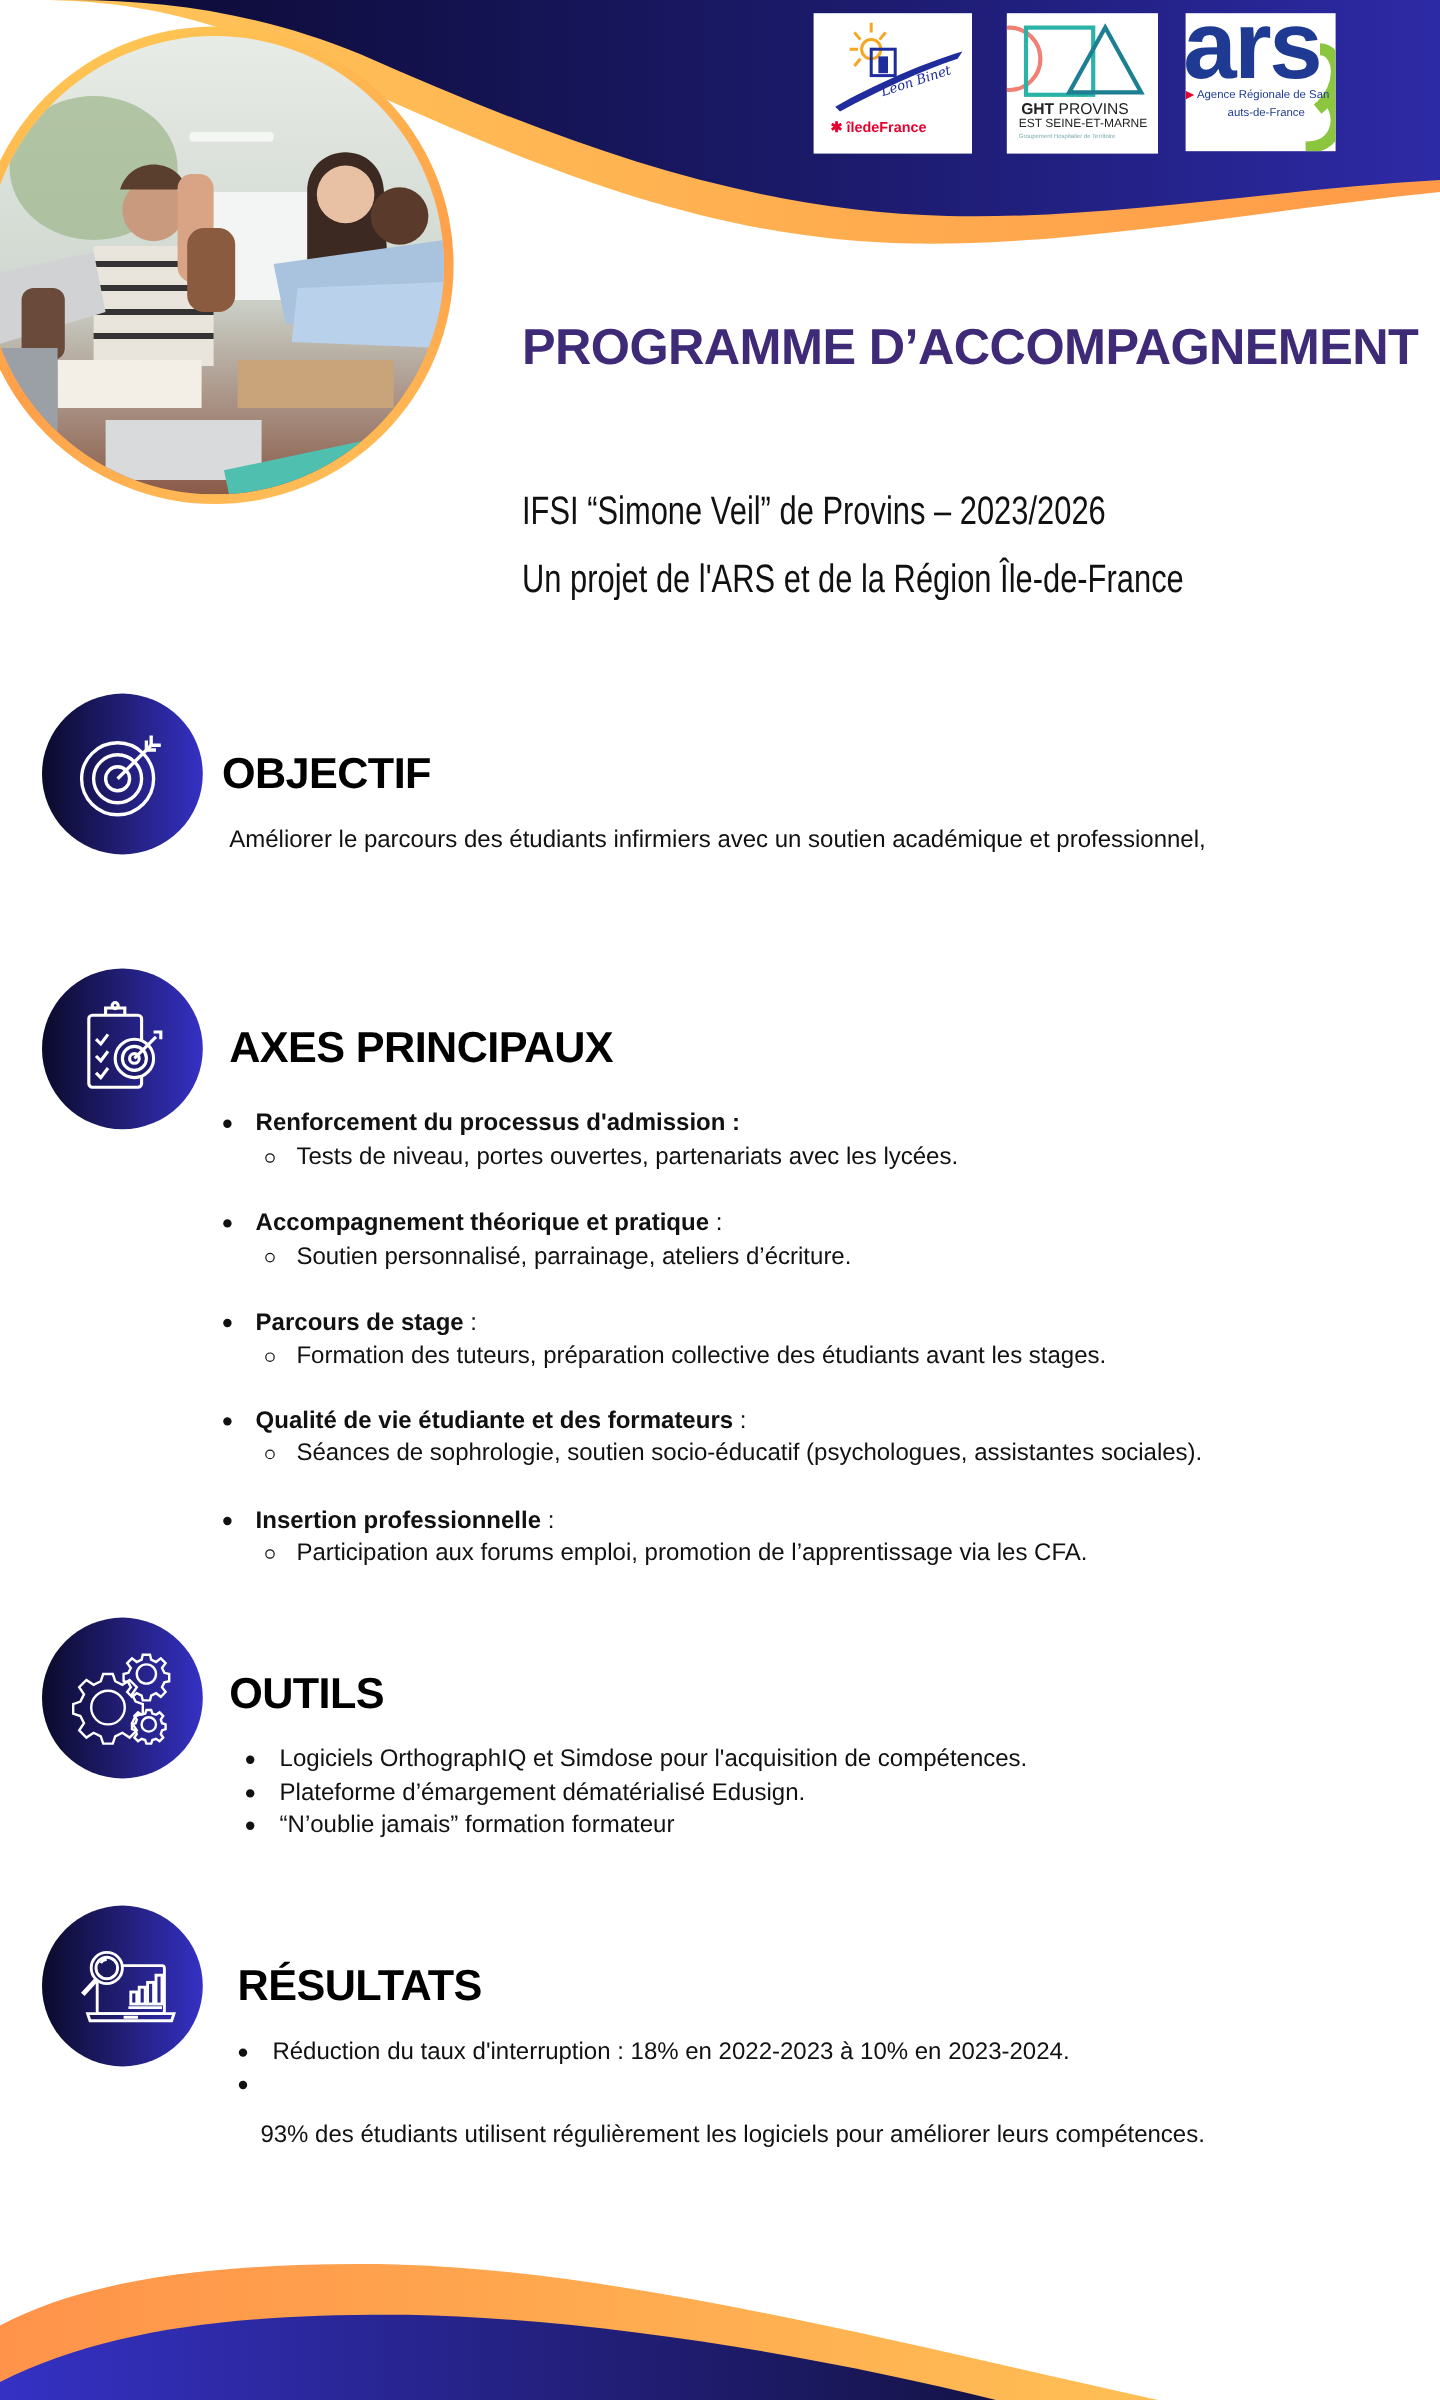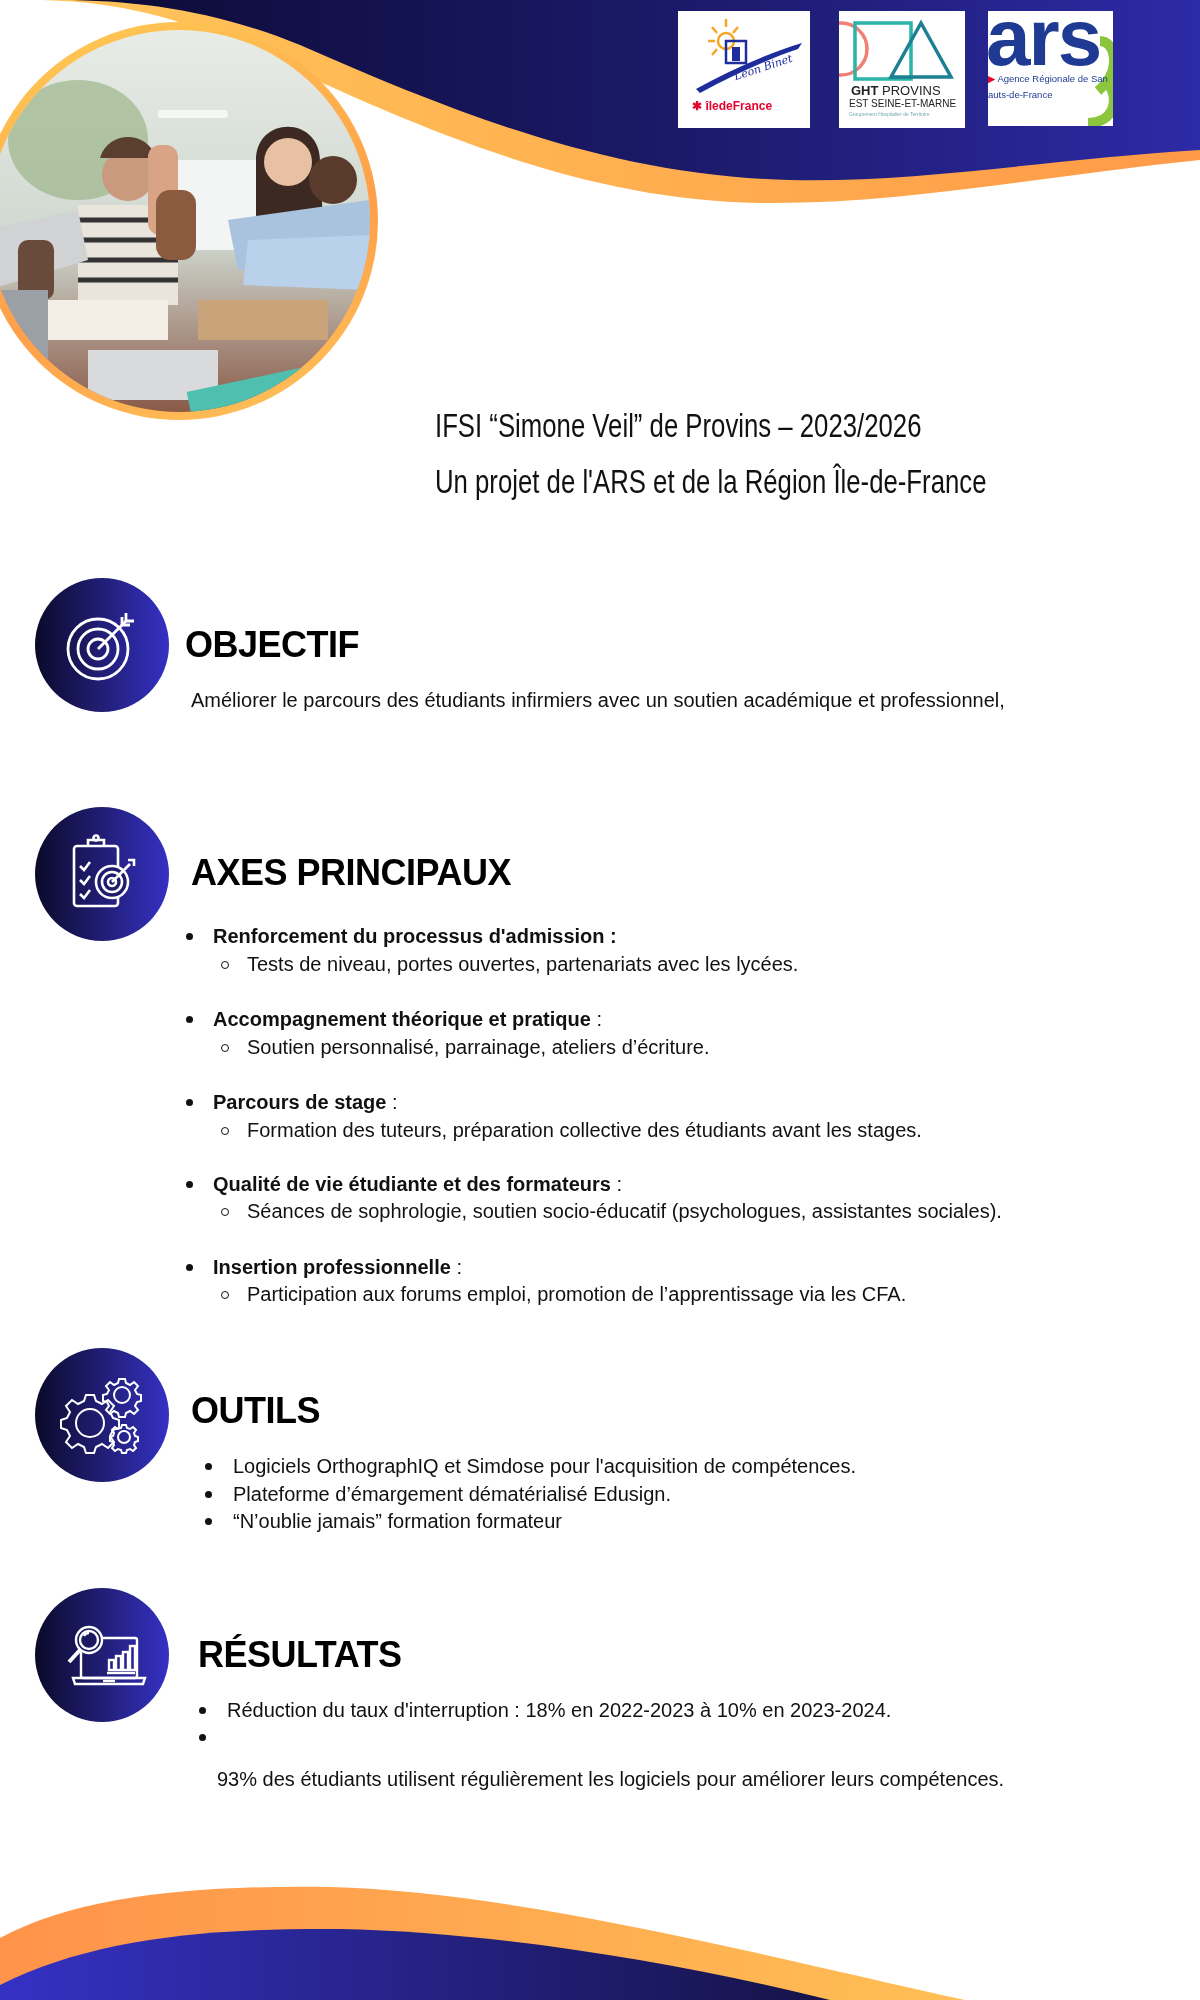--- a/index.html
+++ b/index.html
@@ -134,21 +134,21 @@
 </div>
 
 <div class="logo" style="left:988px; top:11px; width:125px; height:115px;">
   <div style="position:absolute; left:-2px; top:-18px; font-family:'Liberation Sans', sans-serif; font-weight:700; font-size:80px; line-height:90px; color:#1f3a93; letter-spacing:-2px;">ars</div>
   <svg width="125" height="115" viewBox="0 0 125 115" style="position:absolute; left:0; top:0;" xmlns="http://www.w3.org/2000/svg">
     <path d="M 112 30 C 128 30 134 60 110 80 M 100 112 C 125 112 132 90 120 72" stroke="#8cc63f" stroke-width="10" fill="none"></path>
   </svg>
   <div style="position:absolute; left:0; top:62px; font-family:'Liberation Sans', sans-serif; font-size:9.5px; color:#1f3a93; white-space:nowrap;">
     <span style="color:#e4032e;">▶</span> <span>Agence Régionale de San</span>
   </div>
-  <div style="position:absolute; left:0; top:78px; font-family:'Liberation Sans', sans-serif; font-size:9.5px; color:#1f3a93; white-space:nowrap;">auts-de-France</div>
+  <div style="position:absolute; left:0; top:78px; font-family:'Liberation Sans', sans-serif; font-size:9.5px; color:#1f3a93; white-space:nowrap;padding-left:35px;">auts-de-France</div>
 </div>
 
 <div class="photo-ring"></div>
 <div class="photo">
   <svg width="382" height="382" viewBox="0 0 382 382" xmlns="http://www.w3.org/2000/svg">
     <defs>
       <linearGradient id="room" x1="0" y1="0" x2="0" y2="1">
         <stop offset="0" stop-color="#e8ece6"></stop>
         <stop offset="0.55" stop-color="#cfd8d0"></stop>
         <stop offset="1" stop-color="#8a5a48"></stop>
@@ -179,20 +179,21 @@
     <rect x="30" y="210" width="36" height="60" rx="10" fill="#6a4a3a"></rect>
     <rect x="60" y="270" width="120" height="40" fill="#f4efe6"></rect>
     <rect x="210" y="270" width="130" height="40" fill="#c9a37a"></rect>
     <rect x="100" y="320" width="130" height="50" fill="#d8dadc"></rect>
     <rect x="200" y="345" width="160" height="37" fill="#4fc0b0" transform="rotate(-12 280 360)"></rect>
     <rect x="0" y="260" width="60" height="122" fill="#9aa0a6"></rect>
   </svg>
 </div>
 
 <div class="title">
+  <div>PROGRAMME D’ACCOMPAGNEMENT</div>
 </div>
 <div class="subtitle">
   <div>IFSI “Simone Veil” de Provins – 2023/2026</div>
   <div>Un projet de l'ARS et de la Région Île-de-France</div>
 </div>
 
 <div class="icon-circle" style="top:578px;">
   <svg width="80" height="80" viewBox="0 0 80 80" xmlns="http://www.w3.org/2000/svg" fill="none" stroke="#fff" stroke-width="2.8">
     <circle cx="36" cy="44" r="30"></circle>
     <circle cx="36" cy="44" r="20"></circle>

